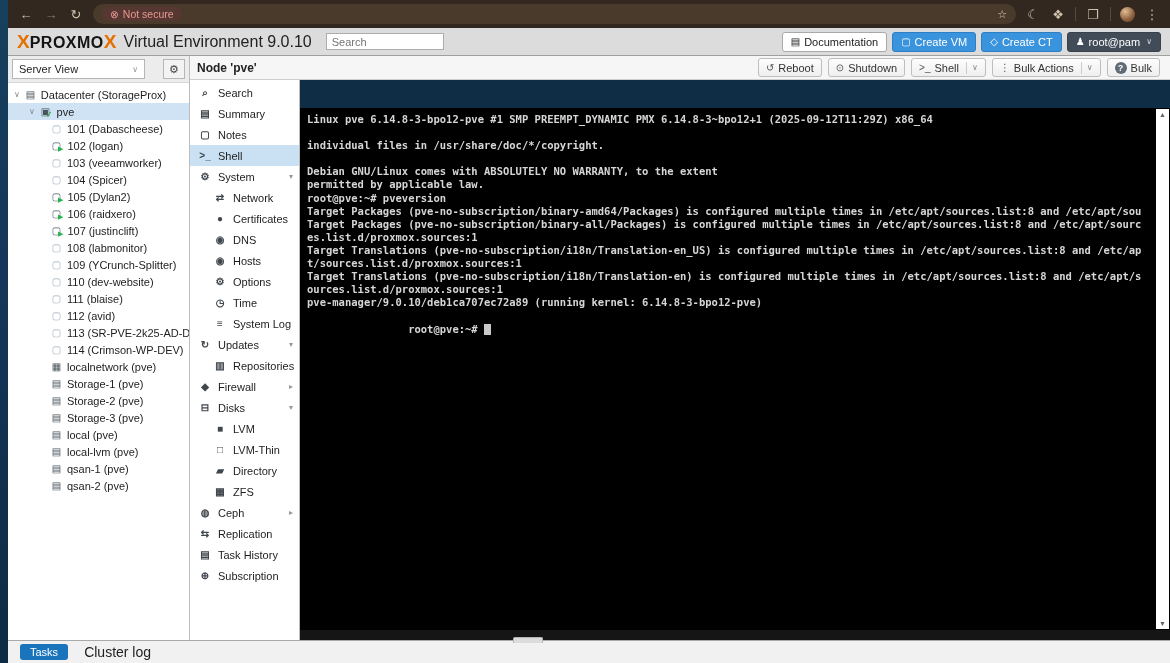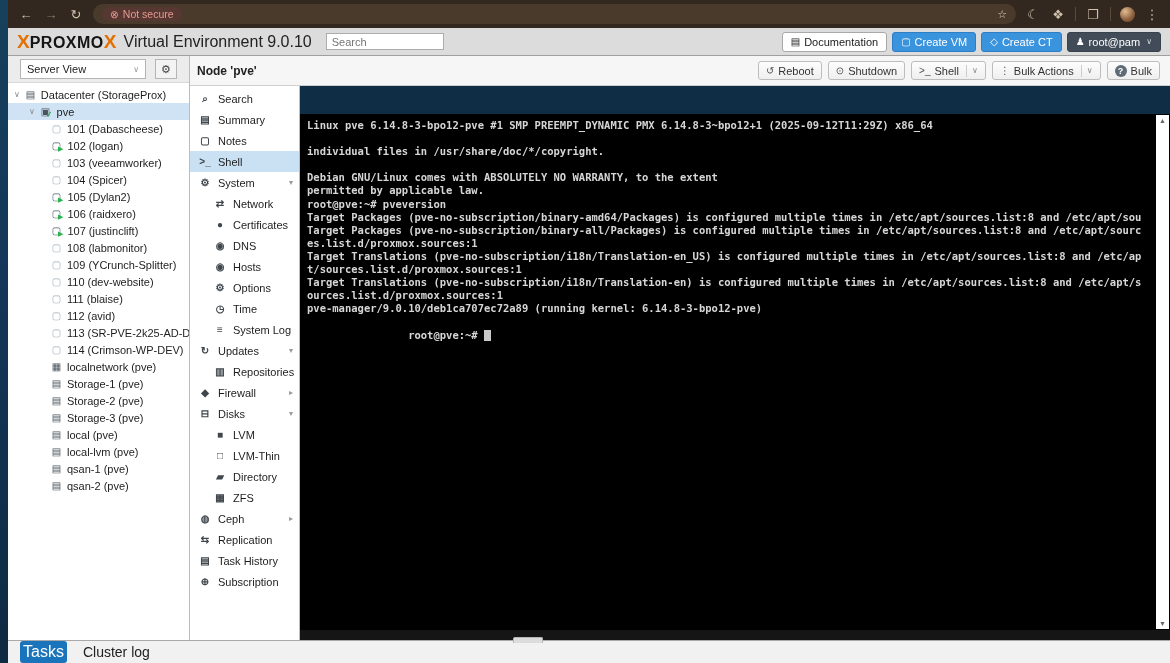--- a/index.html
+++ b/index.html
@@ -30,40 +30,40 @@
   .hright{margin-left:auto;display:flex;gap:5px;align-items:center;}
   .hbtn{height:20px;display:flex;align-items:center;gap:4px;font-size:11px;padding:0 8px;border-radius:3px;border:1px solid #a9a9a9;background:#fff;color:#222;cursor:pointer;}
   .hbtn .hbi{font-size:10px;}
   .hbtn.blue{background:#3a93dd;border-color:#2e7ec6;color:#fff;}
   .hbtn.dark{background:#414c58;border-color:#38424c;color:#fff;}
   .hcaret{font-size:8px;margin-left:2px;color:#cfd8e0;}
 
   
   .main{flex:1;display:flex;min-height:0;}
   .side{width:182px;flex:none;background:#fff;border-right:1px solid #bcbcbc;display:flex;flex-direction:column;}
-  .side-top{display:flex;gap:9px;padding:3px 12px;background:#ececec;border-bottom:1px solid #d8d8d8;}
+  .side-top{display:flex;gap:18px;padding:3px 4px;background:#ececec;border-bottom:1px solid #d8d8d8;}
   .sv{flex:1;height:20px;border:1px solid #b5b5b5;background:#fff;font-size:11px;display:flex;align-items:center;padding:0 6px;color:#222;}
   .svcaret{margin-left:auto;color:#999;font-size:8px;}
   .gearbtn{width:22px;height:20px;border:1px solid #b5b5b5;background:#f3f3f3;display:flex;align-items:center;justify-content:center;font-size:11px;color:#444;}
   .tree{flex:1;overflow:hidden;padding-top:3px;}
   .trow{height:17px;display:flex;align-items:center;font-size:11px;color:#1d1d1d;padding-left:6px;gap:4px;white-space:nowrap;cursor:pointer;}
   .trow.i1{padding-left:21px;}
   .trow.i2{padding-left:38px;}
   .trow.sel{background:#cfe3f4;}
   .tcaret{color:#8a8a8a;font-size:8px;}
   .ic{font-size:10px;width:13px;flex:none;text-align:center;color:#4a545c;}
   .off .ic{color:#a3b2bf;}
   .on .ic{color:#51626f;}
   .run{display:none;color:#27b34f;font-size:7px;margin-left:-9px;margin-top:7px;}
   .on .run{display:inline-block;}
   .chk-ov{display:none;color:#1fa84a;font-size:8px;margin-left:-10px;margin-top:6px;font-weight:bold;}
   .chk .chk-ov{display:inline-block;}
 
   .content{flex:1;display:flex;flex-direction:column;min-width:0;}
-  .ctitle{height:30px;flex:none;background:#f6f6f6;border-bottom:1px solid #cfcfcf;display:flex;align-items:center;padding:0 7px;}
+  .ctitle{height:24px;flex:none;background:#f6f6f6;border-bottom:1px solid #cfcfcf;display:flex;align-items:center;padding:0 7px;}
   .ct-label{font-weight:bold;font-size:12px;color:#222;}
   .cbtns{margin-left:auto;display:flex;gap:6px;align-items:center;padding-right:3px;}
   .cbtn{height:19px;border:1px solid #bdbdbd;background:linear-gradient(#fdfdfd,#efefef);border-radius:3px;font-size:11px;color:#333;display:flex;align-items:center;gap:4px;padding:0 7px;cursor:pointer;}
   .cbtn .bi{font-size:10px;color:#555;}
   .ccaret{font-size:8px;color:#888;border-left:1px solid #ccc;padding-left:5px;margin-left:3px;height:12px;display:flex;align-items:center;}
   .qi{width:12px;height:12px;border-radius:50%;background:#5f6b76;color:#fff;font-size:9px;display:flex;align-items:center;justify-content:center;font-weight:bold;}
 
   .cbody{flex:1;display:flex;min-height:0;}
   .menu{width:110px;flex:none;background:#fff;border-right:1px solid #bcbcbc;padding-top:2px;overflow:hidden;}
   .mi{height:21px;display:flex;align-items:center;gap:6px;font-size:11px;color:#1d1d1d;padding:0 6px 0 8px;white-space:nowrap;cursor:pointer;}
@@ -74,21 +74,21 @@
 
   .termwrap{flex:1;display:flex;flex-direction:column;min-width:0;}
   .term{flex:1;position:relative;background:#000;padding:5px 18px 0 7px;overflow:hidden;margin-top:28px;}
   .tl{font-family:"DejaVu Sans Mono",monospace;font-size:10.5px;line-height:13.1px;min-height:13.1px;color:#d6d6d6;font-weight:bold;white-space:pre;}
   .cursor{display:inline-block;width:7px;height:11px;background:#c8c8c8;vertical-align:text-bottom;}
   .tsb{position:absolute;top:1px;right:1px;bottom:1px;width:13px;background:#fff;display:flex;flex-direction:column;justify-content:space-between;align-items:center;font-size:7px;color:#666;padding:2px 0;}
   .term-bottom{height:10px;flex:none;background:#151515;}
 
   .bot{height:23px;flex:none;background:#f1f1f1;border-top:1px solid #a9a9a9;display:flex;align-items:center;gap:16px;padding:0 12px;position:relative;}
   .grab{position:absolute;top:-4px;left:505px;width:30px;height:6px;background:#dcdcdc;border:1px solid #b5b5b5;border-bottom:none;border-radius:2px 2px 0 0;}
-  .tasks{background:#1a74bc;color:#fff;font-size:16px;padding:2px 3px;border-radius:3px;cursor:pointer;}
+  .tasks{background:#1a74bc;color:#fff;font-size:11px;padding:2px 10px;border-radius:3px;cursor:pointer;}
   .clog{font-size:14px;color:#222;cursor:pointer;}
 </style>
 </head>
 <body>
 
 <div class="screen">
   <div class="strip"></div>
   <div class="win">
 
     <div class="bbar">

